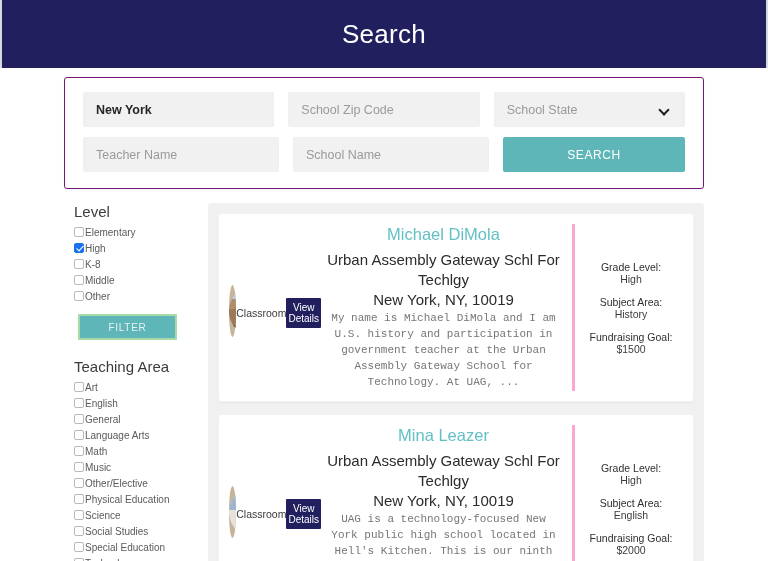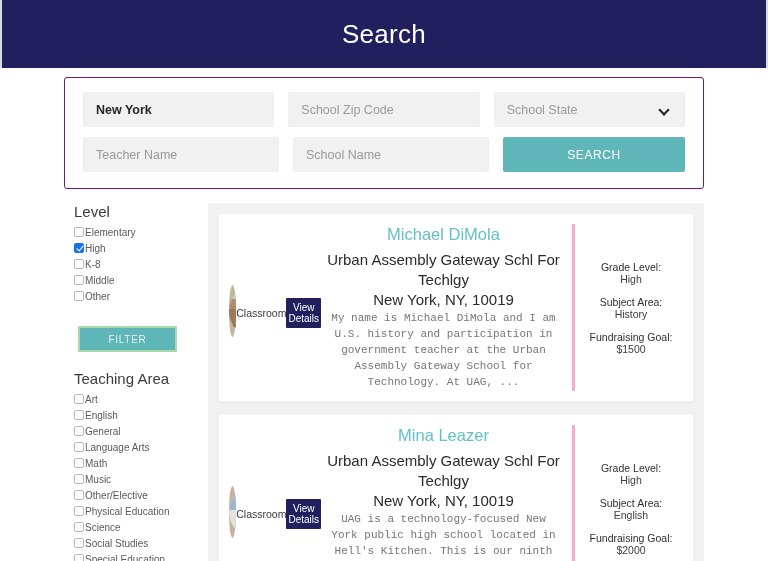--- a/index.html
+++ b/index.html
@@ -146,21 +146,21 @@
     transform: rotate(42deg);
   }
   .chk-label {
     font-size: 10px;
     color: #5a5a5a;
     white-space: nowrap;
   }
   .btn-filter {
     display: block;
     width: 95px;
-    margin: 23px 0 0 18px;
+    margin: 11px 0 0 18px;
     height: 22px;
     background: #5fb6b8;
     border: none;
     color: #e6f2f2;
     font-size: 10px;
     letter-spacing: .7px;
     cursor: pointer;
     border-radius: 1px;
     line-height: 22px;
     text-align: center;

